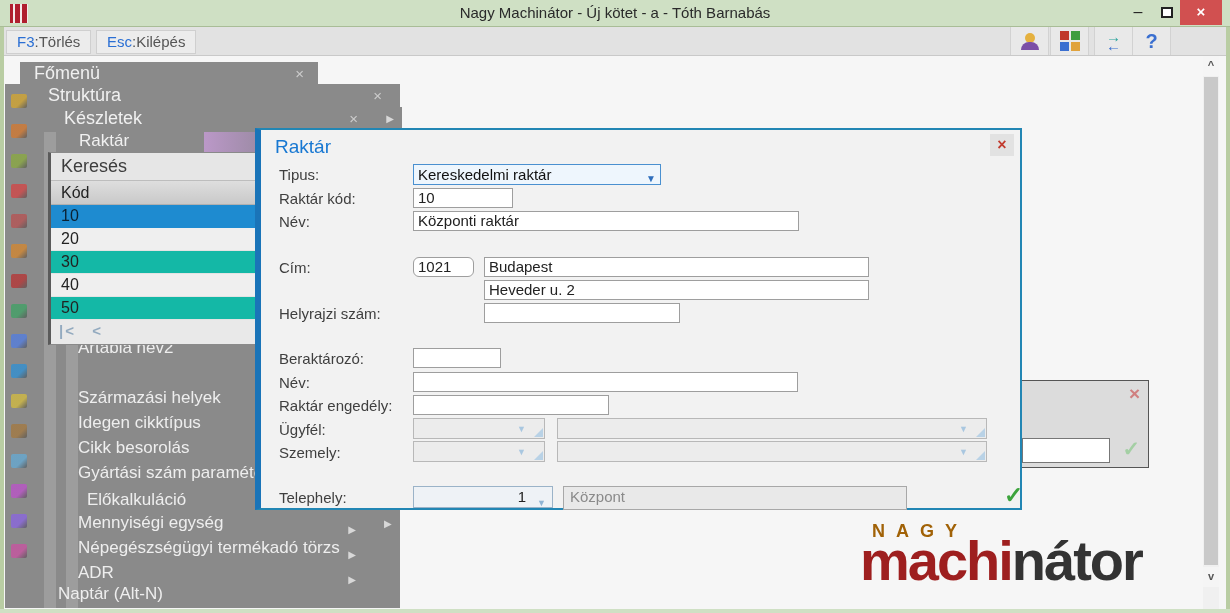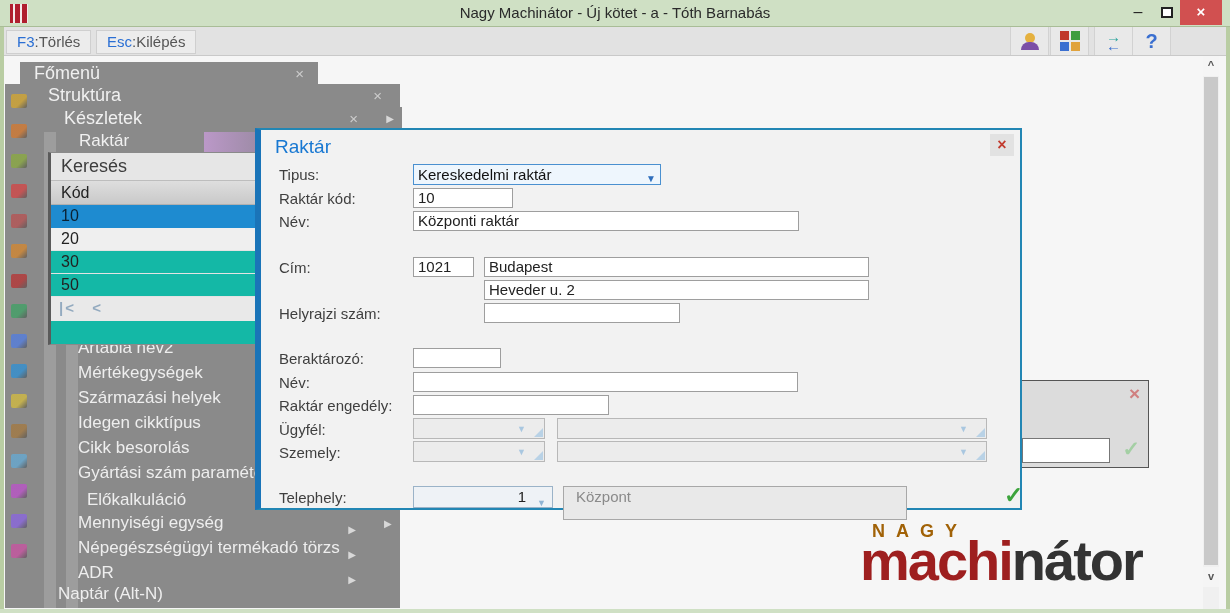--- a/index.html
+++ b/index.html
@@ -85,22 +85,22 @@
   .combo{position:absolute;height:21px;border:1px solid #4a90d0;background:#eef6fd;font-size:15px;
          line-height:19px;padding:0 4px;color:#111;}
   .combo .da{position:absolute;right:4px;top:4px;font-size:10px;color:#2f6fbd;}
   .dcombo{position:absolute;height:21px;border:1px solid #b8b8b8;background:#ececec;}
   .dcombo .da{position:absolute;right:18px;top:5px;font-size:9px;color:#a9c7e0;}
   .dcombo .corner{position:absolute;right:1px;bottom:1px;width:0;height:0;
                   border-left:9px solid transparent;border-bottom:9px solid #b9d2e6;}
   .tcombo{position:absolute;height:22px;border:1px solid #9bb3c8;background:#eef2f6;font-size:15px;
           line-height:20px;color:#222;text-align:right;padding-right:26px;}
   .tcombo .da{position:absolute;right:6px;top:6px;font-size:9px;color:#8fb4d4;}
-  .site{position:absolute;height:34px;border:1px solid #a8a8a8;background:#e9e9e9;color:#8a8a8a;
-        font-size:15px;line-height:20px;padding-left:12px;}
+  .site{position:absolute;height:24px;border:1px solid #a8a8a8;background:#e9e9e9;color:#8a8a8a;
+        font-size:15px;line-height:20px;padding-left:6px;}
   .dlg-check{position:absolute;left:743px;top:352px;color:#3da43d;font-size:23px;font-weight:bold;}
 
   
   .popup{left:1021px;top:380px;width:128px;height:88px;background:#dcdcdc;border:1px solid #555;z-index:5;}
   .popup .px2{position:absolute;right:8px;top:2px;color:#d08080;font-size:19px;font-weight:bold;}
   .popup .pin{position:absolute;left:0;top:57px;width:88px;height:25px;background:#fff;border:1px solid #777;}
   .popup .pchk{position:absolute;right:8px;top:56px;color:#a4cfa4;font-size:21px;font-weight:bold;}
 
   
   .vscroll{left:1203px;top:56px;width:16px;height:553px;background:#f0f0f0;}
@@ -212,29 +212,29 @@
     <span class="px" style="right:8px;">×</span>
   </div>
   <div class="abs purple-bar"></div>
 
   <div class="abs search">
     <div class="search-hd">Keresés</div>
     <div class="search-col">Kód</div>
     <div class="srow sel">10</div>
     <div class="srow alt">20</div>
     <div class="srow">30</div>
+    <div class="srow alt">40</div>
     <div class="srow">50</div>
     <div class="snav">
       <span>|&lt;</span>
       <span style="margin-left:10px;">&lt;</span>
     </div>
   </div>
 
   <div class="abs mitem" style="top:336px;"><span>Ártábla név2</span></div>
-  <div class="abs mitem" style="top:361px;"><span>Mértékegységek</span></div>
   <div class="abs mitem" style="top:386px;"><span>Származási helyek</span></div>
   <div class="abs mitem" style="top:411px;"><span>Idegen cikktípus</span></div>
   <div class="abs mitem" style="top:436px;"><span>Cikk besorolás</span></div>
   <div class="abs mitem" style="top:461px;"><span>Gyártási szám paraméte</span></div>
   <div class="abs mitem" style="top:488px;padding-left:9px;"><span>Előkalkuláció</span></div>
   <div class="abs mitem" style="top:511px;"><span>Mennyiségi egység</span><span class="sub">▶</span></div>
   <div class="abs m-extra" style="top:518px;">▶</div>
   <div class="abs mitem" style="top:536px;"><span>Népegészségügyi termékadó törzs</span><span class="sub">▶</span></div>
   <div class="abs mitem" style="top:561px;"><span>ADR</span><span class="sub">▶</span></div>
   <div class="naptar">Naptár (Alt-N)</div>
@@ -255,21 +255,21 @@
       <span class="da">▼</span>
     </div>
 
     <div class="lbl" style="top:60px;">Raktár kód:</div>
     <div class="inp" style="left:152px;top:58px;width:100px;line-height:18px;">10</div>
 
     <div class="lbl" style="top:83px;">Név:</div>
     <div class="inp" style="left:152px;top:81px;width:386px;line-height:18px;">Központi raktár</div>
 
     <div class="lbl" style="top:129px;">Cím:</div>
-    <div class="inp" style="left:152px;top:127px;width:61px;line-height:18px;">1021</div>
+    <div class="inp" style="left:152px;top:127px;width:61px;line-height:18px;border-radius:6px;">1021</div>
     <div class="inp" style="left:223px;top:127px;width:385px;line-height:18px;">Budapest</div>
     <div class="inp" style="left:223px;top:150px;width:385px;line-height:18px;">Heveder u. 2</div>
 
     <div class="lbl" style="top:175px;">Helyrajzi szám:</div>
     <div class="inp" style="left:223px;top:173px;width:196px;"></div>
 
     <div class="lbl" style="top:220px;">Beraktározó:</div>
     <div class="inp" style="left:152px;top:218px;width:88px;"></div>
 
     <div class="lbl" style="top:244px;">Név:</div>

